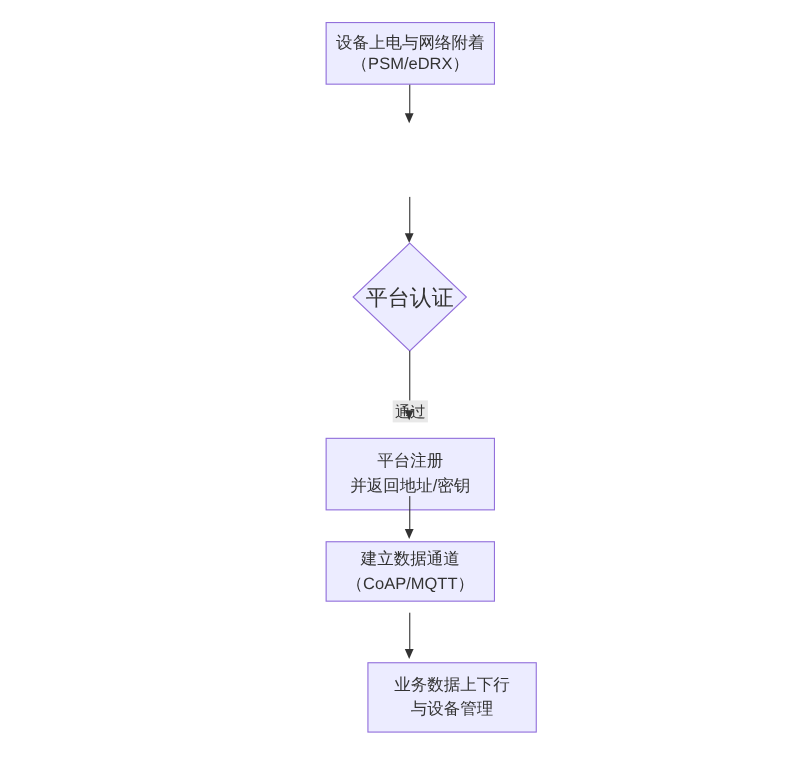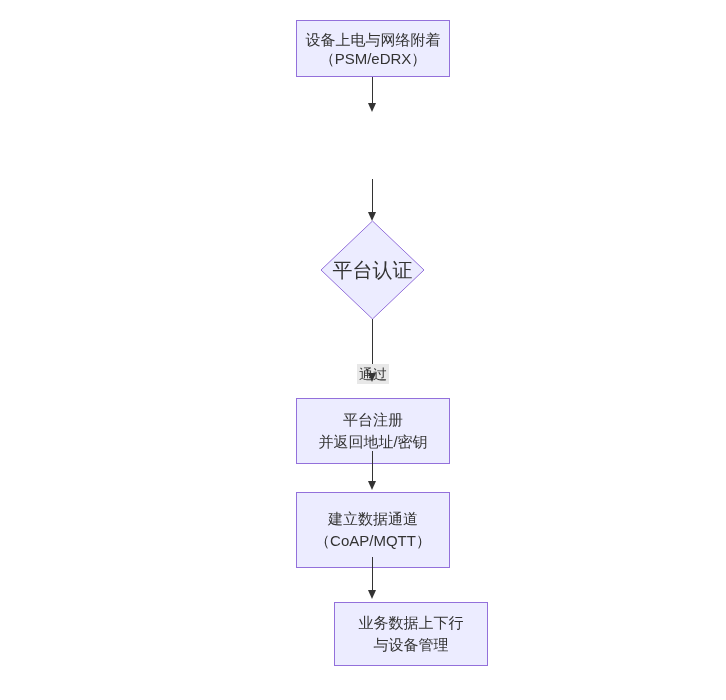--- a/index.html
+++ b/index.html
@@ -17,21 +17,21 @@
   }
   .node{
     position:absolute;left:296px;width:154px;box-sizing:border-box;
     background:var(--node-fill);border:1px solid var(--node-border);
     color:var(--text-color);display:flex;align-items:center;justify-content:center;
     text-align:center;white-space:pre-line;font-size:15px;line-height:22px;
   }
   #n1{top:20px;height:57px;font-size:15px;line-height:19px;}
   #n2{top:113px;height:66px;}
   #n4{top:398px;height:66px;}
-  #n5{top:492px;height:76px;}
+  #n5{top:492px;height:55px;}
   #n6{top:602px;height:64px;margin-left:38px;}
   .diamond-wrap{position:absolute;left:320px;top:220px;width:105px;height:100px;}
   .diamond-wrap svg{display:block;}
   .diamond-label{
     position:absolute;left:0;top:0;right:0;bottom:0;
     display:flex;align-items:center;justify-content:center;
     color:var(--text-color);font-size:20px;
   }
   .aline{position:absolute;left:372px;width:1px;background:var(--edge-color);}
   .ahead{

